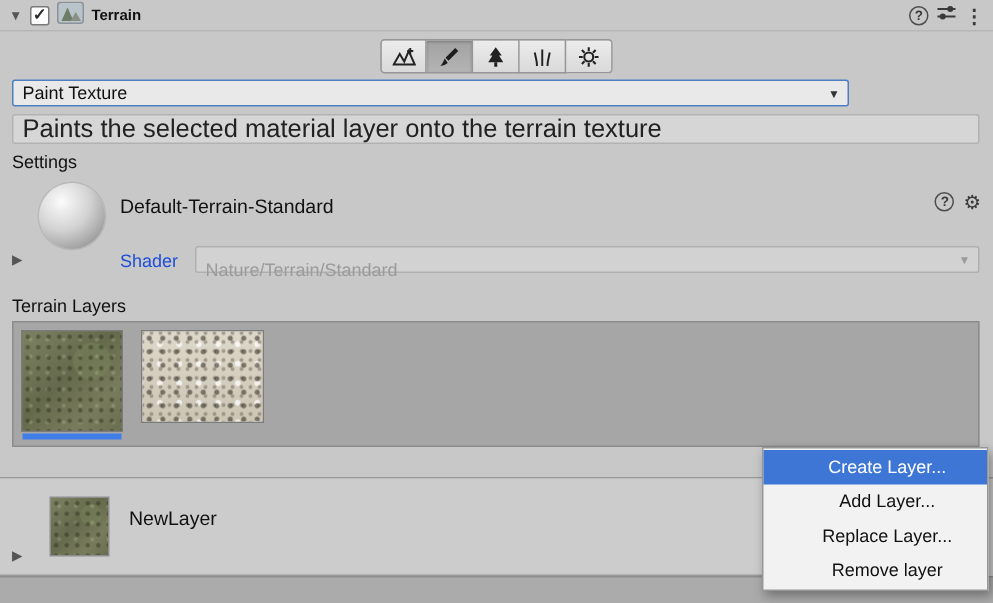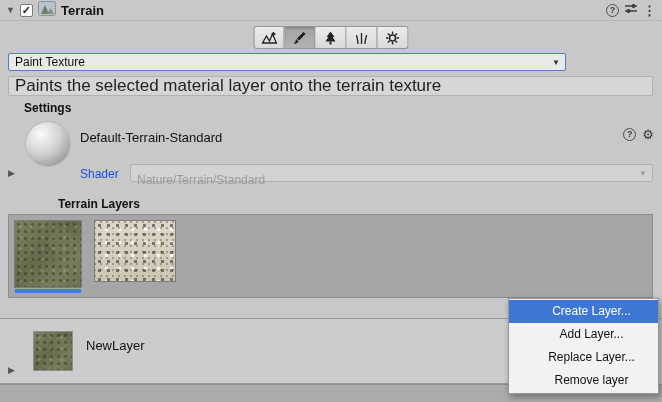--- a/index.html
+++ b/index.html
@@ -15,21 +15,21 @@
     position:absolute; left:0; top:0; width:662px; height:21px;
     display:flex; align-items:center; gap:5px; padding:0 6px;
     border-bottom:1px solid #b6b6b6;
   }
   .foldout { color:#555; font-size:9px; line-height:1; cursor:default; }
   .checkbox {
     width:13px; height:13px; background:#fdfdfd; border:1px solid #7a7a7a;
     border-radius:2px; display:flex; align-items:center; justify-content:center;
     font-size:11px; font-weight:bold; color:#2a2a2a; line-height:1;
   }
-  .comp-title { font-weight:bold; font-size:13px; }
+  .comp-title { font-weight:bold; font-size:10px; }
   .header-spacer { flex:1; }
   .round-icon {
     width:13px; height:13px; border:1px solid #4d4d4d; border-radius:50%;
     font-size:9px; font-weight:bold; color:#3a3a3a; text-align:center; line-height:11px;
   }
   .gear-glyph { font-size:13px; color:#3a3a3a; line-height:1; }
   .kebab { font-size:13px; font-weight:bold; color:#3a3a3a; line-height:1; letter-spacing:0; }
   
   .tools { position:absolute; top:26px; left:50%; transform:translateX(-50%); display:flex; }
   .tool-btn {
@@ -47,21 +47,21 @@
     background:#e9e9e9; border:1px solid #4e7fc0; border-radius:2px;
     display:flex; align-items:center; padding:0 18px 0 6px;
   }
   .popup-arrow { position:absolute; right:5px; top:4px; font-size:8px; color:#333; }
   
   .help-box {
     position:absolute; left:8px; top:76px; width:645px; height:20px;
     background:#d6d6d6; border:1px solid #b2b2b2; border-radius:2px;
     display:flex; align-items:center; padding:0 6px; font-size:17px; color:#222;
   }
-  .section-label { position:absolute; left:24px; font-weight:bold; }
+  .section-label { position:absolute; left:8px; font-weight:normal; }
   
   .sphere {
     position:absolute; left:26px; top:122px; width:44px; height:44px; border-radius:50%;
     background:radial-gradient(circle at 34% 28%, #fbfbfb, #d2d2d2 45%, #9c9c9c 80%, #7f7f7f);
     box-shadow:0 0 0 1px rgba(0,0,0,.08);
   }
   .mat-title { position:absolute; left:80px; top:130px; font-size:13px; }
   .mat-icons { position:absolute; right:8px; top:128px; display:flex; gap:6px; align-items:center; }
   .shader-foldout { position:absolute; left:8px; top:169px; }
   .shader-label { position:absolute; left:80px; top:167px; color:#1d4ed8; }
@@ -214,21 +214,21 @@
     <span class="round-icon">?</span>
     <span class="gear-glyph">⚙</span>
   </div>
   <span class="foldout shader-foldout">▶</span>
   <div class="shader-label">Shader</div>
   <div class="shader-field">
     <span>Nature/Terrain/Standard</span>
     <span class="shader-arrow">▼</span>
   </div>
 
-  <div class="section-label" style="top:197px;margin-left:34px;">Terrain Layers</div>
+  <div class="section-label" style="top:197px;">Terrain Layers</div>
 
   <div class="layers-panel">
     <div class="tex-thumb tex-grass" style="left:6px; top:6px; width:66px; height:66px;"></div>
     <div class="sel-bar" style="left:6px; top:74px; width:66px;"></div>
     <div class="tex-thumb tex-speckle" style="left:86px; top:6px; width:80px; height:60px;"></div>
   </div>
 
   <div class="list-divider" style="top:318px;"></div>
   <div class="layer-row">
     <div class="layer-thumb tex-grass"></div>

